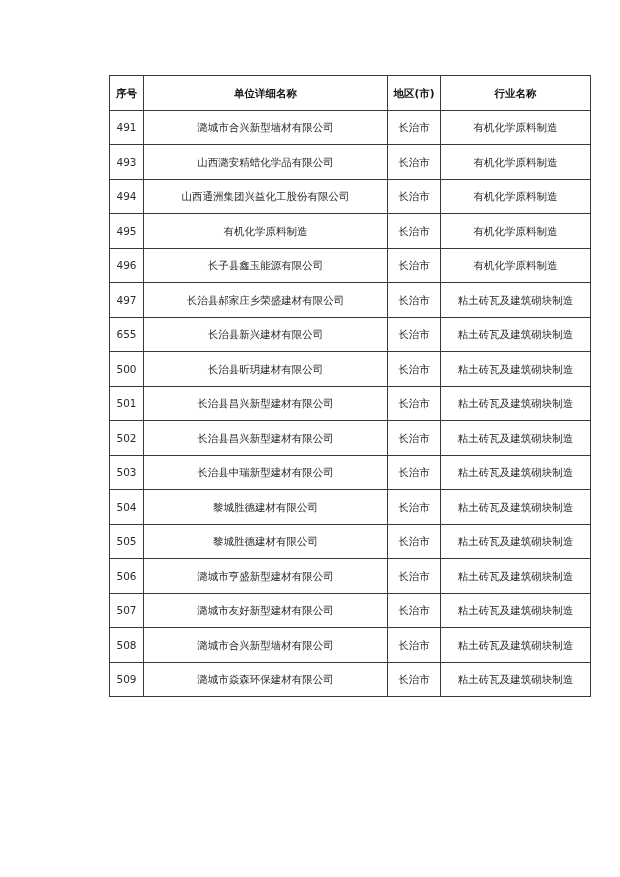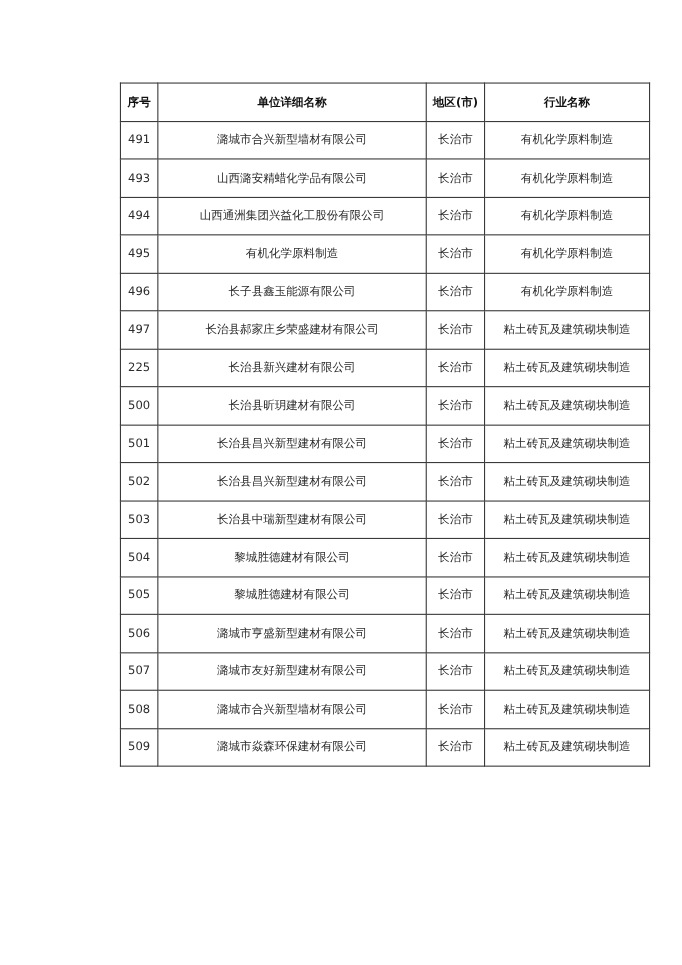--- a/index.html
+++ b/index.html
@@ -107,21 +107,21 @@
         <td>长治市</td>
         <td>有机化学原料制造</td>
       </tr>
       <tr>
         <td class="cell-no">497</td>
         <td>长治县郝家庄乡荣盛建材有限公司</td>
         <td>长治市</td>
         <td>粘土砖瓦及建筑砌块制造</td>
       </tr>
       <tr>
-        <td class="cell-no">225</td>
+        <td class="cell-no">655</td>
         <td>长治县新兴建材有限公司</td>
         <td>长治市</td>
         <td>粘土砖瓦及建筑砌块制造</td>
       </tr>
       <tr>
         <td class="cell-no">500</td>
         <td>长治县昕玥建材有限公司</td>
         <td>长治市</td>
         <td>粘土砖瓦及建筑砌块制造</td>
       </tr>

